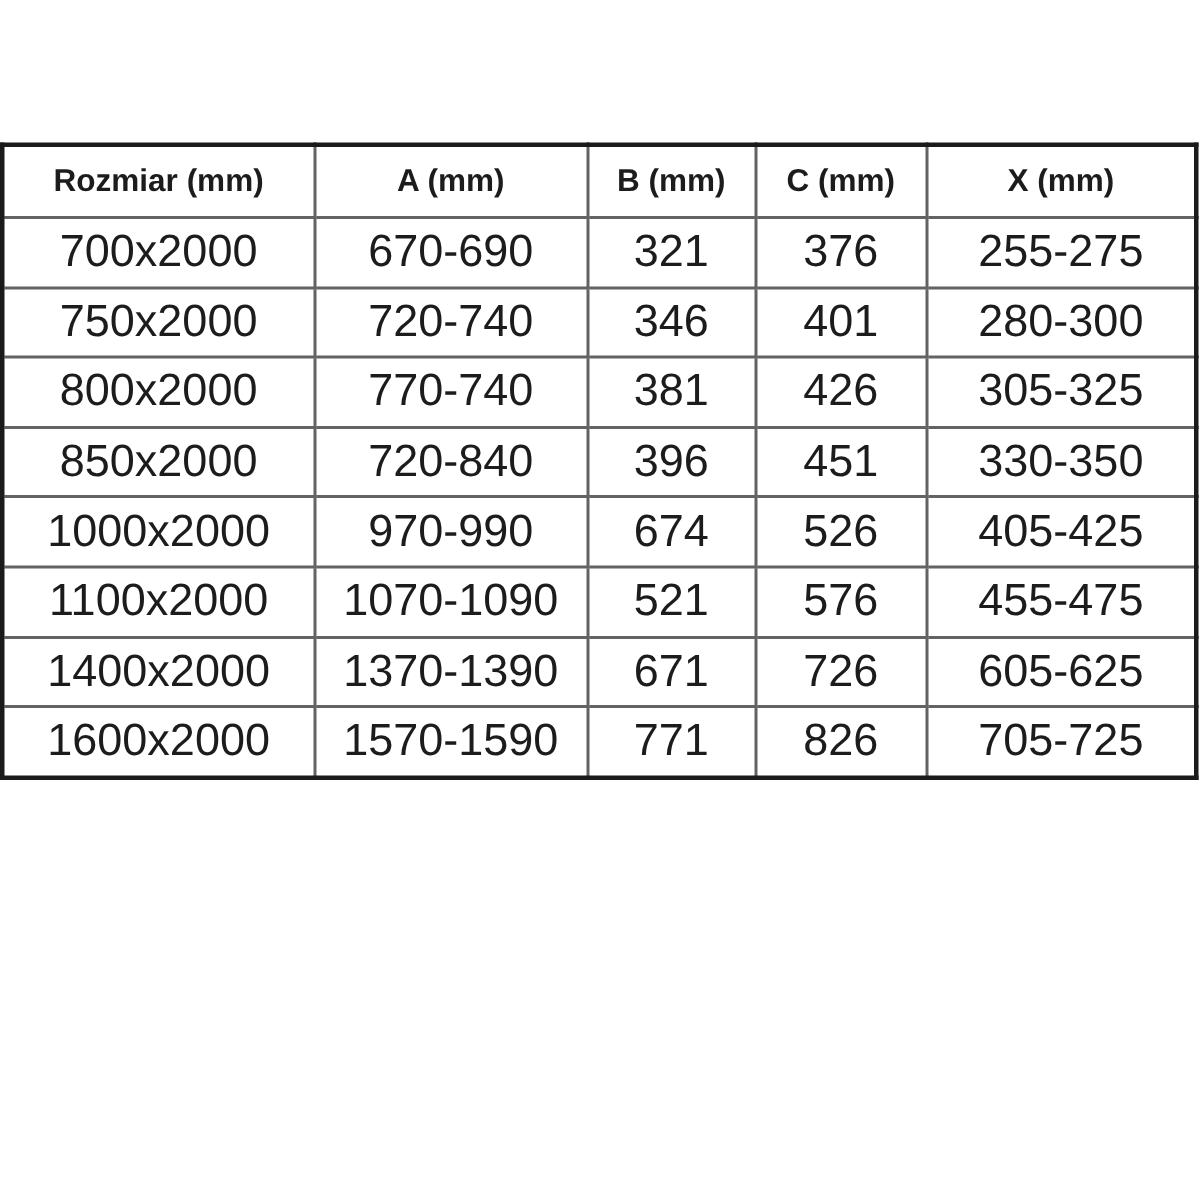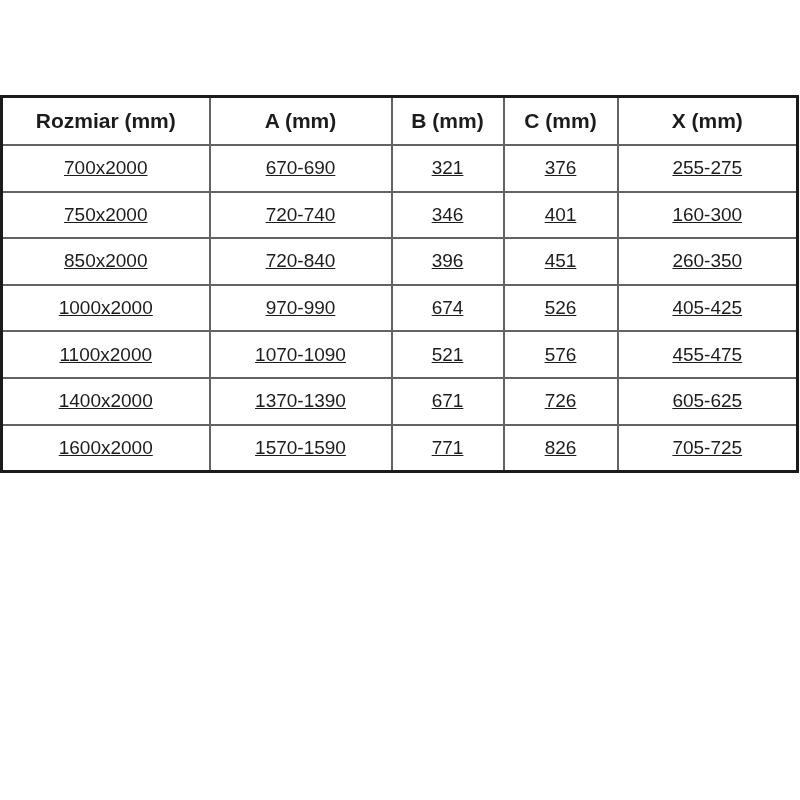--- a/index.html
+++ b/index.html
@@ -41,23 +41,22 @@
     white-space: nowrap;
   }
   table.size-table th {
     height: 46px;
     font-size: 21px;
     font-weight: bold;
     letter-spacing: 0px;
   }
   table.size-table td {
     height: 44.6px;
-    font-size: 19px;
+    font-size: 30px;
     font-weight: normal;
-    text-decoration: underline;
   }
   col.c-rozmiar { width: 208px; }
   col.c-a       { width: 182px; }
   col.c-b       { width: 112px; }
   col.c-c       { width: 114px; }
   col.c-x       { width: 180px; }
 </style>
 </head>
 <body>
 
@@ -86,28 +85,35 @@
             <td>670-690</td>
             <td>321</td>
             <td>376</td>
             <td>255-275</td>
           </tr>
           <tr>
             <td>750x2000</td>
             <td>720-740</td>
             <td>346</td>
             <td>401</td>
-            <td>160-300</td>
+            <td>280-300</td>
+          </tr>
+          <tr>
+            <td>800x2000</td>
+            <td>770-740</td>
+            <td>381</td>
+            <td>426</td>
+            <td>305-325</td>
           </tr>
           <tr>
             <td>850x2000</td>
             <td>720-840</td>
             <td>396</td>
             <td>451</td>
-            <td>260-350</td>
+            <td>330-350</td>
           </tr>
           <tr>
             <td>1000x2000</td>
             <td>970-990</td>
             <td>674</td>
             <td>526</td>
             <td>405-425</td>
           </tr>
           <tr>
             <td>1100x2000</td>

